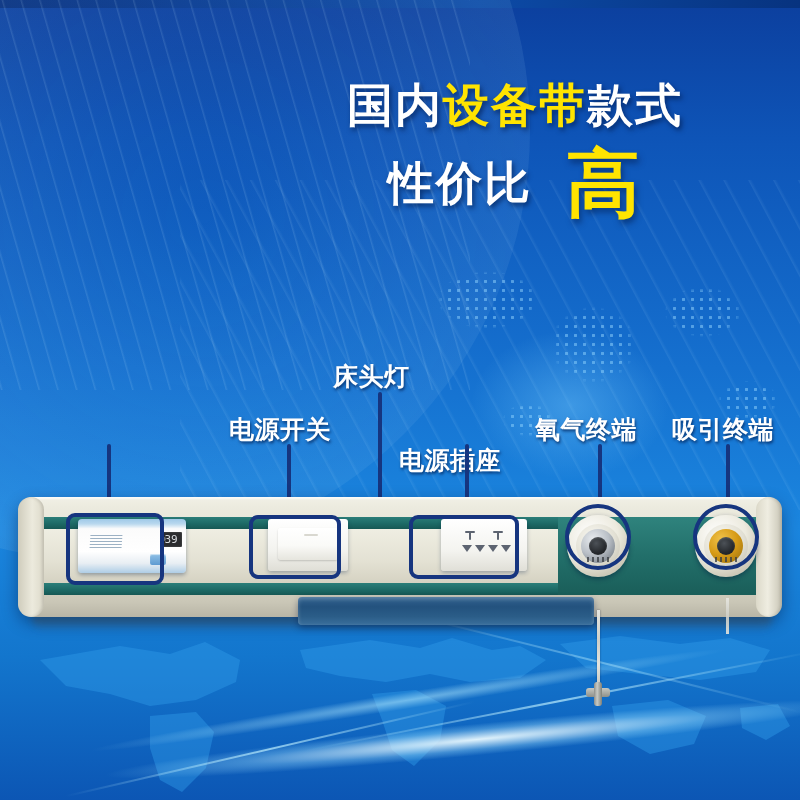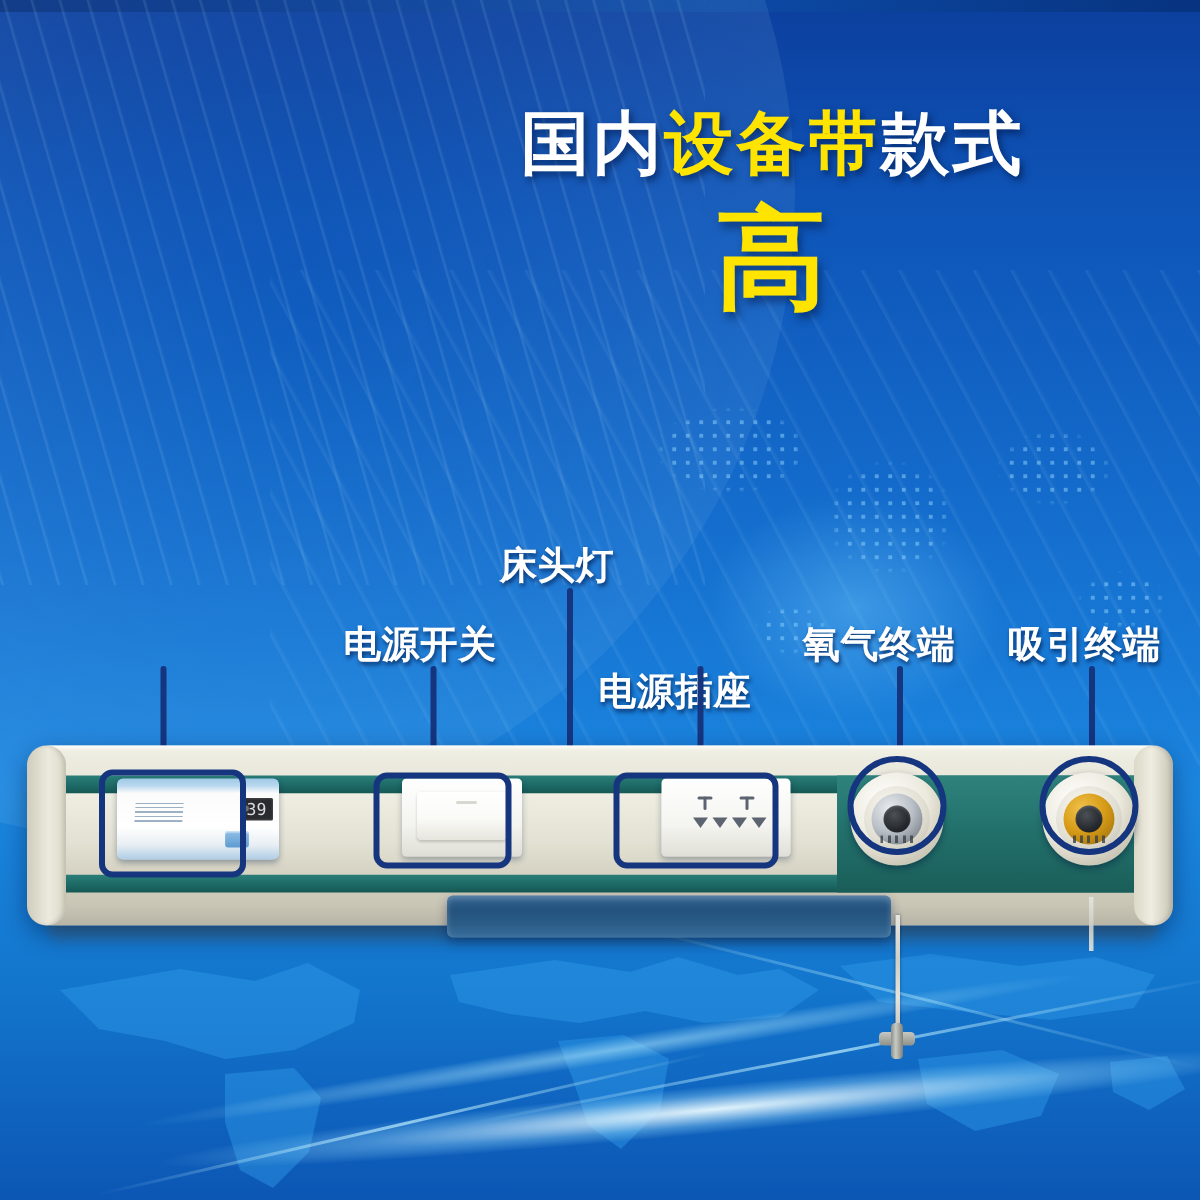--- a/index.html
+++ b/index.html
@@ -117,21 +117,21 @@
     background:radial-gradient(ellipse 460px 12px at 470px 40px,rgba(180,235,255,0.55),rgba(150,220,255,0) 70%);
     transform:rotate(-9deg);
   }
   .ray{
     position:absolute;background:linear-gradient(90deg,rgba(170,230,255,0),rgba(190,240,255,.7),rgba(170,230,255,0));
     height:2px;
   }
 
   
   .headline{
-    position:absolute;left:250px;top:72px;width:530px;
+    position:absolute;left:250px;top:82px;width:530px;
     text-align:center;
     font-family:"DejaVu Sans","Liberation Sans",sans-serif;
     font-weight:bold;
     letter-spacing:2px;
     line-height:1;
     -webkit-user-select:none;user-select:none;
   }
   .hl-row1{font-size:46px;color:#ffffff;text-shadow:2px 3px 5px rgba(1,25,72,.65);}
   .hl-row1 .hl-y{color:#ffe400;}
   .hl-row2{margin-top:22px;font-size:46px;color:#ffffff;text-shadow:2px 3px 5px rgba(1,25,72,.65);
@@ -332,20 +332,21 @@
   </svg>
   <div class="sweep2"></div>
   <div class="sweep"></div>
   <div class="ray" style="left:60px;top:748px;width:420px;transform:rotate(-13deg);"></div>
   <div class="ray" style="left:300px;top:700px;width:520px;transform:rotate(-11deg);"></div>
   <div class="ray" style="left:380px;top:660px;width:430px;transform:rotate(14deg);opacity:.6;"></div>
 
   <div class="headline">
     <div class="hl-row1"><span>国内</span><span class="hl-y">设备带</span><span>款式</span></div>
     <div class="hl-row2">
+      <span>性价比</span>
       <span class="hl-big">高</span>
     </div>
   </div>
 
   <div class="label" style="left:229px;top:413px;">电源开关</div>
   <div class="label" style="left:333px;top:360px;">床头灯</div>
   <div class="label" style="left:399px;top:413px;margin-top:31px;">电源插座</div>
   <div class="label" style="left:535px;top:413px;">氧气终端</div>
   <div class="label" style="left:672px;top:413px;">吸引终端</div>
 

